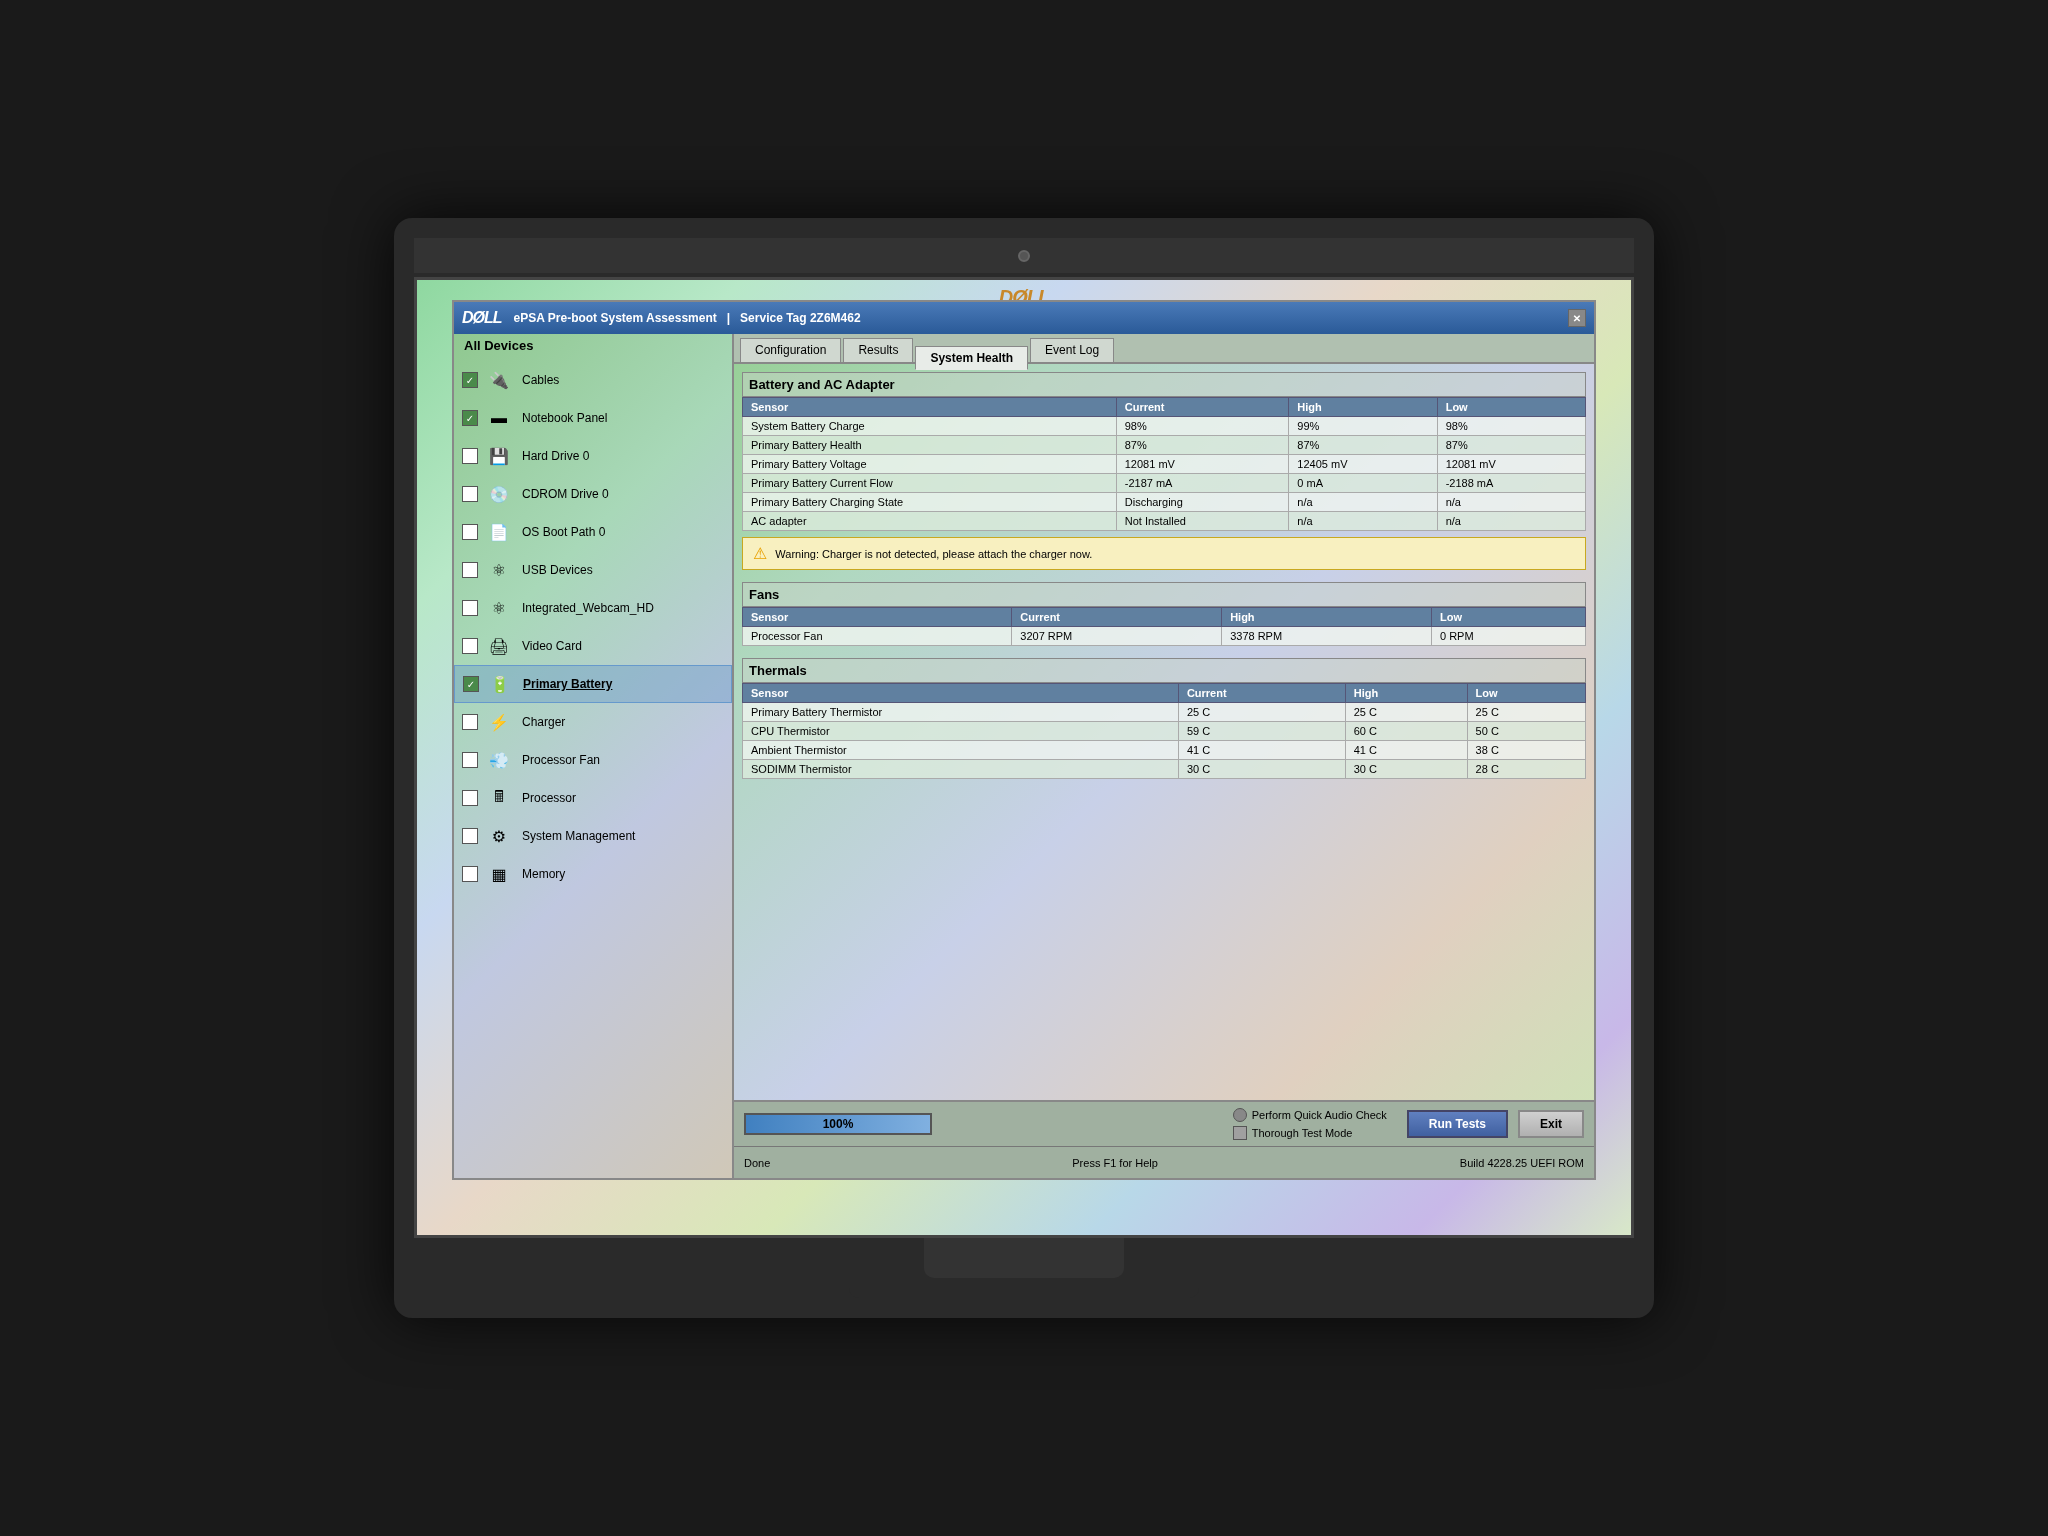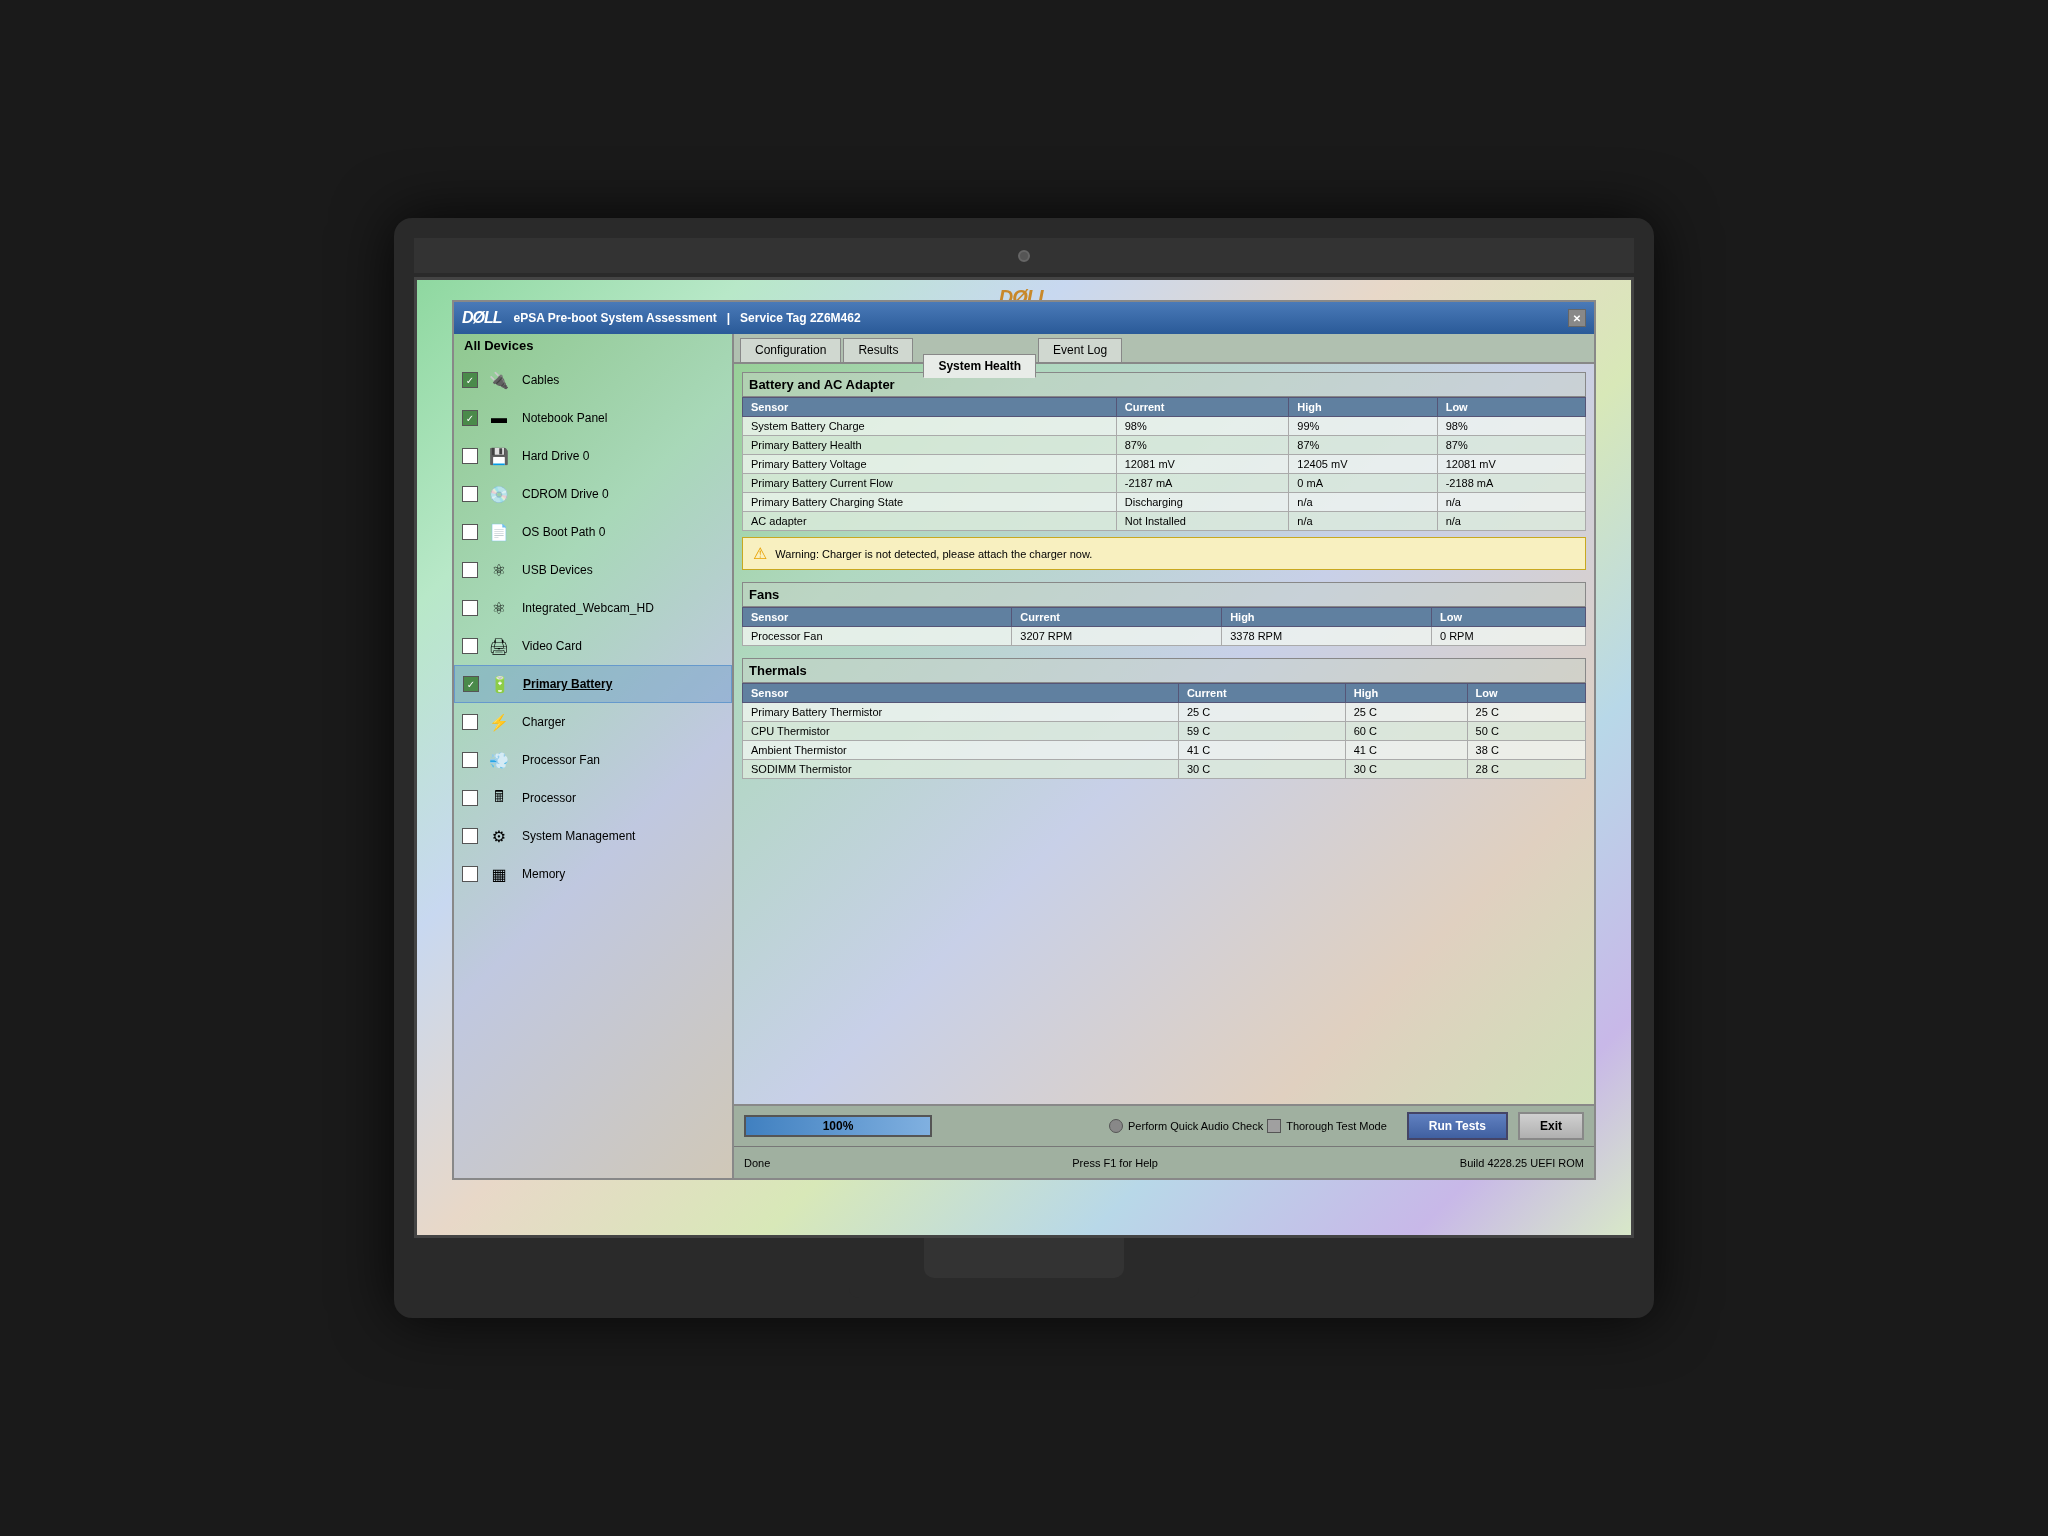--- a/index.html
+++ b/index.html
@@ -207,22 +207,21 @@
       background: #d0d8d0;
       margin-right: 2px;
       border-bottom: none;
     }
 
     .tab.active {
       background: #e8ece8;
       font-weight: bold;
       border-bottom: 1px solid #e8ece8;
       position: relative;
-      top: 16px;
-      margin-left: 8px;
+      top: 8px;
     }
 
     .content-area {
       flex: 1;
       overflow-y: auto;
       padding: 8px;
       background: linear-gradient(135deg, #98d098 0%, #b0d8c0 20%, #c8d0e8 50%, #e0d0c0 80%, #d0e0b8 100%);
     }
 
     .section {
@@ -658,21 +657,21 @@
           <div class="bottom-bar">
             <div class="progress-area">
               <div class="progress-wrapper">
                 <div class="progress-bar-container">
                   <div class="progress-bar-fill" id="progress-fill" style="width:100%"></div>
                 </div>
                 <span class="progress-label">100%</span>
               </div>
             </div>
 
-            <div style="display:flex; flex-direction:row; gap:4px; margin-right:10px;">
+            <div style="display:flex; flex-direction:column; gap:4px; margin-right:10px;">
               <div class="checkbox-option">
                 <div class="check-circle"></div>
                 <span>Perform Quick Audio Check</span>
               </div>
               <div class="checkbox-option">
                 <div class="check-square"></div>
                 <span>Thorough Test Mode</span>
               </div>
             </div>
 

